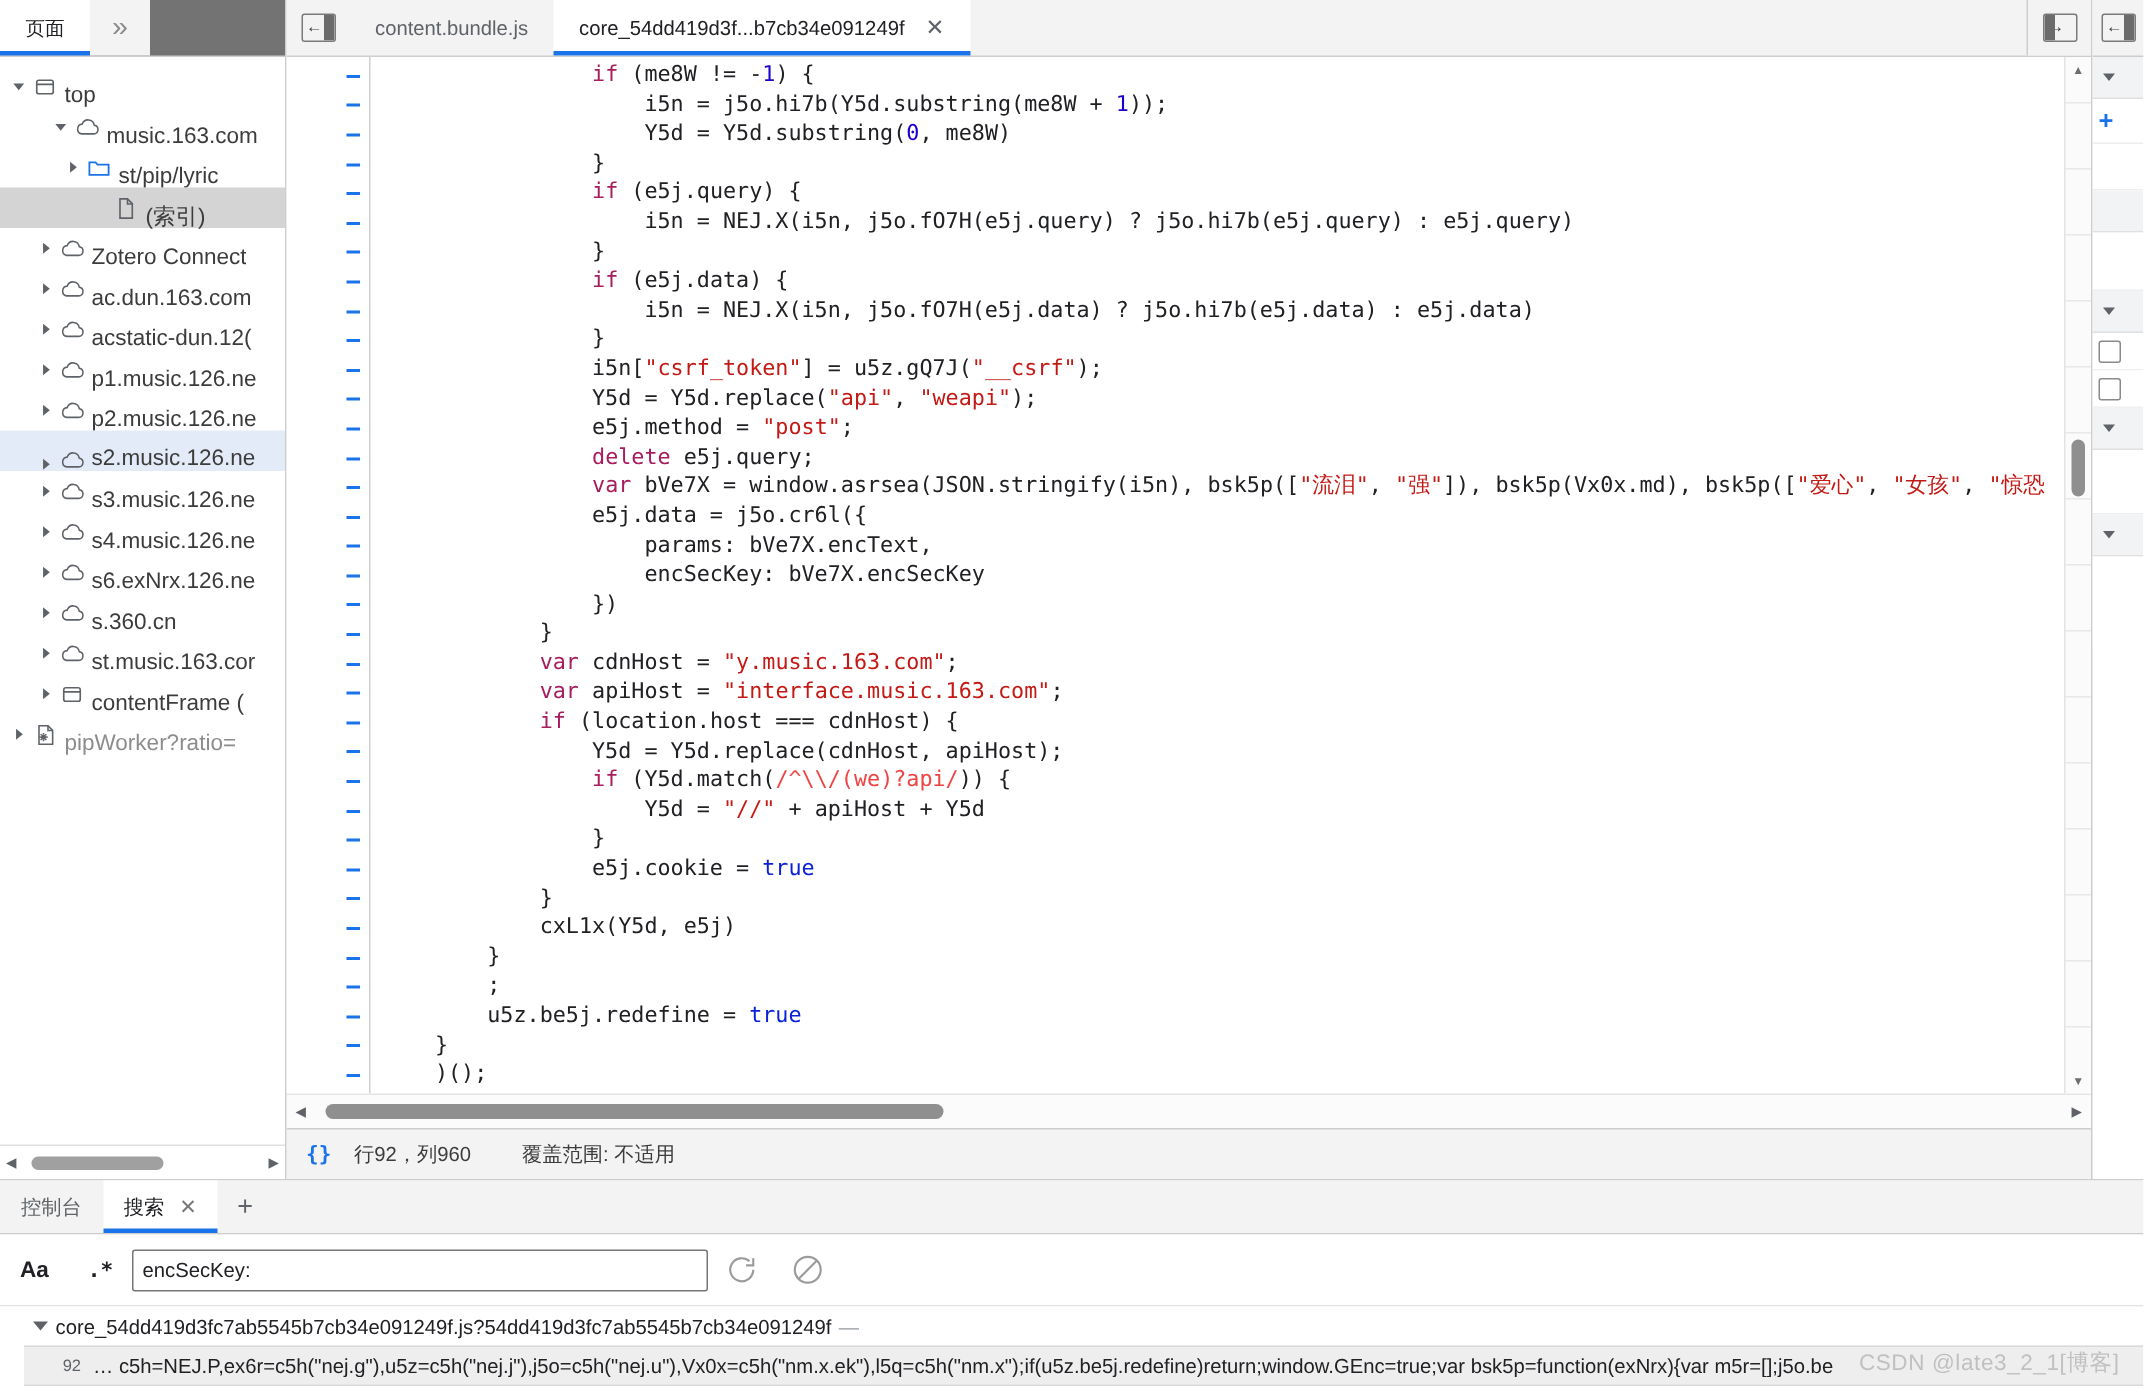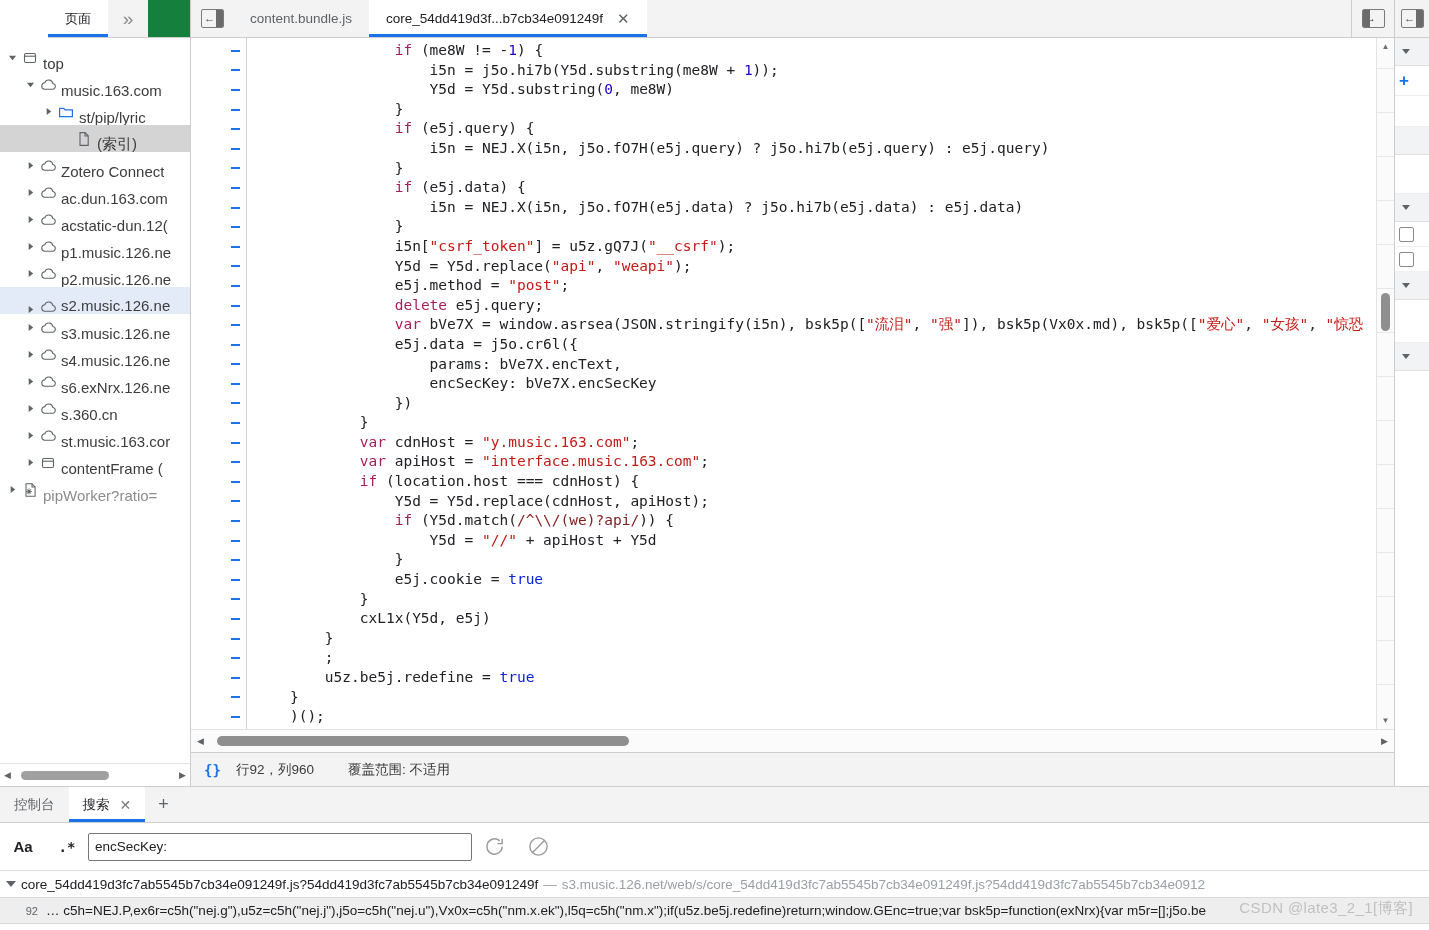--- a/index.html
+++ b/index.html
@@ -11,22 +11,22 @@
     -webkit-font-smoothing:antialiased;
   }
   .app{position:relative;width:1429px;height:930px;display:flex;flex-direction:column;}
 
   
   .top-region{display:flex;height:787px;width:1429px;}
 
   
   .navigator{width:190px;min-width:190px;background:#fff;display:flex;flex-direction:column;
              border-right:1px solid #cdcdcd;position:relative;}
-  .nav-tabbar{height:37px;display:flex;align-items:stretch;background:#15803d;
-              border-bottom:1px solid #cdcdcd;margin-left:48px;}
+  .nav-tabbar{height:37px;display:flex;align-items:stretch;background:#737373;
+              border-bottom:1px solid #cdcdcd;}
   .nav-tab{padding:0 17px;display:flex;align-items:center;justify-content:center;
            font-size:13px;color:#202124;background:#ffffff;position:relative;cursor:default;}
   .nav-tab.active::after{content:"";position:absolute;left:0;right:0;bottom:0;height:3px;background:#1a73e8;}
   .nav-more{display:flex;align-items:center;justify-content:center;width:40px;color:#8a8a8a;
             font-size:19px;line-height:1;background:#f3f3f3;cursor:default;}
 
   .tree{flex:1;overflow:hidden;padding-top:6px;font-size:13px;}
   .row{height:27px;display:flex;align-items:center;white-space:nowrap;cursor:default;
        position:relative;padding-right:4px;}
   .row.selected{background:#d4d4d4;}
@@ -65,21 +65,21 @@
   .gutter .g i{display:block;width:9px;height:2px;background:#1a73e8;}
   .gsep{width:1px;background:#cfcfcf;}
   .code{flex:1;position:relative;overflow:hidden;padding-top:3px;
         font-family:"DejaVu Sans Mono","Liberation Mono",monospace;font-size:14.5px;line-height:19.6px;
         white-space:pre;color:#202124;}
   .code .ln{height:19.6px;padding-left:8px;}
   .k{color:#a71d5d;}       
   .kb{color:#0b22d8;}      
   .s{color:#c41a16;}       
   .n{color:#1c00cf;}       
-  .rg{color:#7f1d1d;}      
+  .rg{color:#ef4444;}      
   .pl{color:#202124;}
 
   .vscroll{position:absolute;right:0;top:0;bottom:0;width:17px;background:#fbfbfb;
            border-left:1px solid #e3e3e3;}
   .vscroll .va{position:absolute;left:0;right:0;height:17px;display:flex;align-items:center;justify-content:center;
                color:#6e6e6e;font-size:8px;}
   .vscroll .va.up{top:0;}
   .vscroll .va.dn{bottom:0;}
   .vscroll .vthumb{position:absolute;left:4px;width:9px;top:255px;height:38px;background:#8f8f8f;border-radius:5px;}
   .vscroll .tick{position:absolute;left:0;right:0;height:1px;background:#e8e8e8;}
@@ -116,21 +116,21 @@
 
   .search-bar{height:47px;display:flex;align-items:center;background:#fff;border-bottom:1px solid #e2e2e2;gap:0;}
   .sb-aa{width:46px;display:flex;align-items:center;justify-content:center;font-weight:bold;font-size:15px;color:#202124;}
   .sb-re{width:42px;display:flex;align-items:center;justify-content:center;font-size:14px;color:#202124;
          font-family:"DejaVu Sans Mono",monospace;font-weight:bold;}
   .sb-input{width:370px;height:26px;border:1px solid #767676;border-radius:2px;background:#fff;
             font-size:13.5px;color:#202124;padding:0 6px;outline:none;
             font-family:"Liberation Sans",sans-serif;}
   .sb-btn{width:44px;display:flex;align-items:center;justify-content:center;color:#9b9b9b;}
 
-  .results{flex:1;overflow:hidden;background:#fff;font-size:13px;}
+  .results{flex:1;overflow:hidden;background:#fff;font-size:13px;padding-left:16px;}
   .res-head{height:26px;display:flex;align-items:center;white-space:nowrap;padding-left:6px;gap:5px;color:#202124;font-size:13.5px;}
   .res-head .tri{width:0;height:0;border-left:5px solid transparent;border-right:5px solid transparent;border-top:6px solid #5f6368;}
   .res-head .url{color:#9aa0a6;}
   .res-row{height:25px;display:flex;align-items:center;background:#eeeeee;border-top:1px solid #d9d9d9;
            border-bottom:1px solid #d9d9d9;white-space:nowrap;overflow:hidden;}
   .res-row .num{width:38px;min-width:38px;text-align:right;padding-right:8px;color:#5f6368;font-size:11px;}
   .res-row .snip{color:#202124;font-size:13.5px;overflow:hidden;}
 
   .watermark{position:absolute;right:16px;bottom:12px;color:#b9b9b9;font-size:15px;
              letter-spacing:.4px;pointer-events:none;opacity:.85;white-space:nowrap;}
@@ -160,21 +160,21 @@
               </svg>
             </span>
             <span class="ico">
               <svg width="16" height="16" viewBox="0 0 16 16" fill="none" stroke="#5f6368" stroke-width="1.1">
                 <rect x="2.5" y="3.5" width="11" height="9" rx="1.4"></rect>
                 <path d="M2.5 6.2h11"></path>
               </svg>
             </span>
             <span class="lbl">top</span>
           </div>
-          <div class="row" style="padding-left: 22px;">
+          <div class="row" style="padding-left: 32px;">
             <span class="tw">
               <svg width="9" height="9" viewBox="0 0 10 10">
                 <path d="M1 3h8L5 8z" fill="#5f6368"></path>
               </svg>
             </span>
             <span class="ico">
               <svg width="17" height="14" viewBox="0 0 18 14" fill="none" stroke="#5f6368" stroke-width="1.1">
                 <path d="M4.6 11.5h8.6a3.1 3.1 0 0 0 .4-6.16A4.4 4.4 0 0 0 5.1 4.6 3.5 3.5 0 0 0 4.6 11.5z"></path>
               </svg>
             </span>
@@ -634,21 +634,20 @@
             <line x1="5.6" y1="18.4" x2="18.4" y2="5.6"></line>
         </svg>
       </div>
     </div>
 
     <div class="results">
       <div class="res-head">
         <div class="tri"></div>
         <span>core_54dd419d3fc7ab5545b7cb34e091249f.js?54dd419d3fc7ab5545b7cb34e091249f</span>
         <span class="url">—</span>
-        <span class="url">s3.music.126.net/web/s/core_54dd419d3fc7ab5545b7cb34e091249f.js?54dd419d3fc7ab5545b7cb34e0912</span>
       </div>
       <div class="res-row">
         <span class="num">92</span>
         <span class="snip">… c5h=NEJ.P,ex6r=c5h("nej.g"),u5z=c5h("nej.j"),j5o=c5h("nej.u"),Vx0x=c5h("nm.x.ek"),l5q=c5h("nm.x");if(u5z.be5j.redefine)return;window.GEnc=true;var bsk5p=function(exNrx){var m5r=[];j5o.be</span>
       </div>
     </div>
   </div>
 
   <div class="watermark">CSDN @late3_2_1[博客]</div>
 </div>

